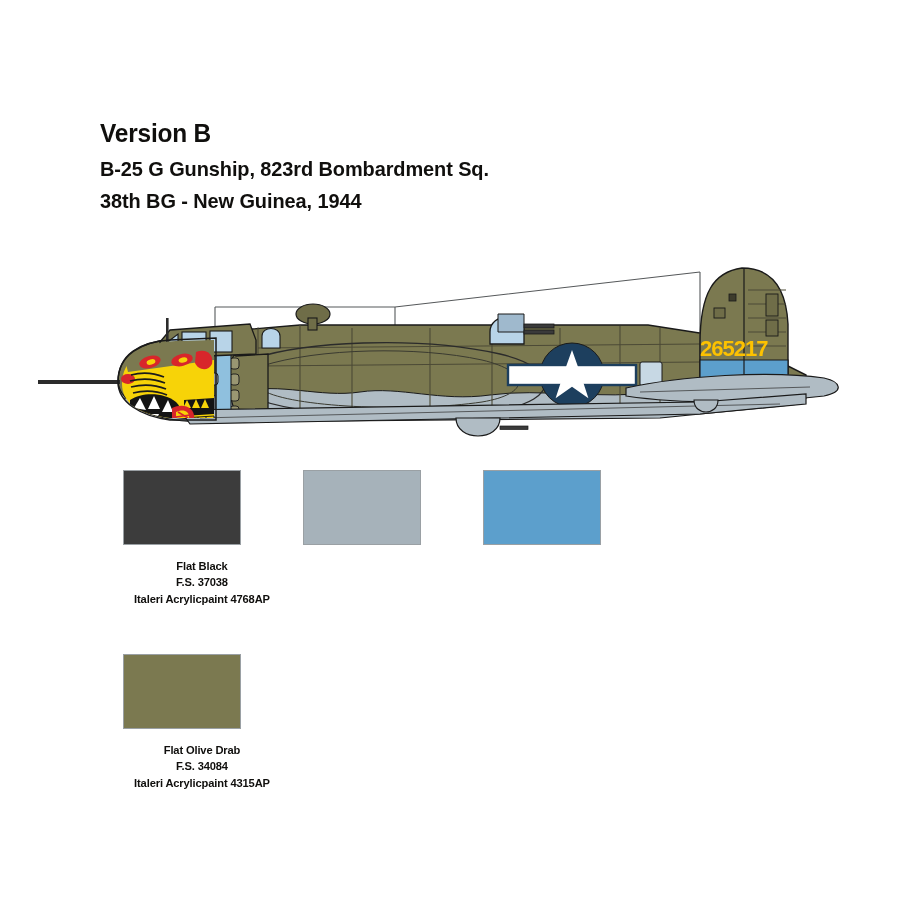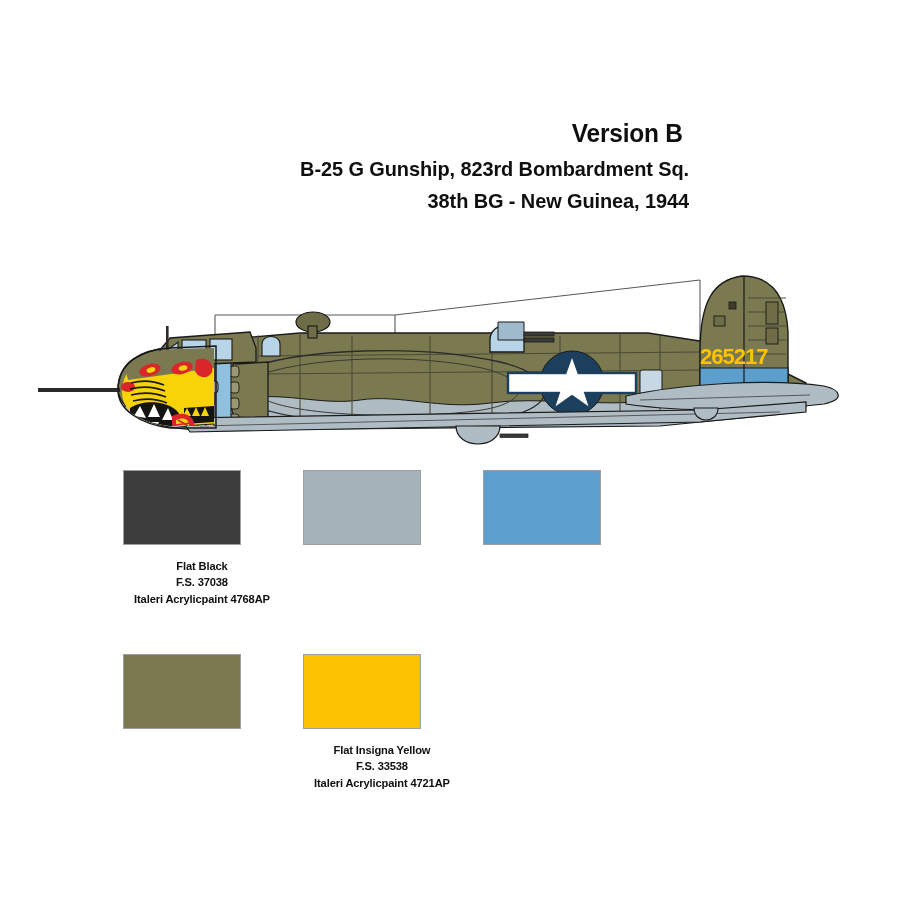--- a/index.html
+++ b/index.html
@@ -14,21 +14,20 @@
     font-family: "Liberation Sans", sans-serif;
     overflow: hidden;
   }
 
   
   #title-block {
     position: absolute;
     left: 100px;
     top: 118px;
     width: 620px;
-    text-align: right;
   }
   #version-heading {
     font-size: 26px;
     font-weight: bold;
     color: #100f0d;
     letter-spacing: -0.2px;
     line-height: 1.22;
     margin: 0 0 3px 0;
     transform: scaleX(0.94);
     transform-origin: left center;
@@ -41,21 +40,21 @@
     letter-spacing: -0.1px;
     transform: scaleX(0.95);
     transform-origin: left center;
     white-space: nowrap;
   }
 
   
   #aircraft-figure {
     position: absolute;
     left: 0px;
-    top: 240px;
+    top: 232px;
     width: 900px;
     height: 240px;
   }
   #aircraft-svg { display: block; width: 900px; height: 240px; }
 
   
   #paint-legend {
     position: absolute;
     left: 92px;
     top: 470px;
@@ -338,25 +337,22 @@
     </div>
 
     <div class="swatch-cell">
       <div class="swatch-chip" style="background:#5c9fcc"></div>
     </div>
   </div>
 
   <div class="swatch-row">
     <div class="swatch-cell">
       <div class="swatch-chip" style="background:#7b7950"></div>
-    </div>
-
-    <div class="swatch-cell">
-      <div class="swatch-chip" style="background:#fdc200"></div>
       <div class="swatch-text">
-        <span class="swatch-name">Flat Insigna Yellow</span>
-        <span class="swatch-fs">F.S. 33538</span>
-        <span class="swatch-code">Italeri Acrylicpaint 4721AP</span>
+        <span class="swatch-name">Flat Olive Drab</span>
+        <span class="swatch-fs">F.S. 34084</span>
+        <span class="swatch-code">Italeri Acrylicpaint 4315AP</span>
       </div>
     </div>
+
   </div>
 
 </div>
 
 </body></html>

